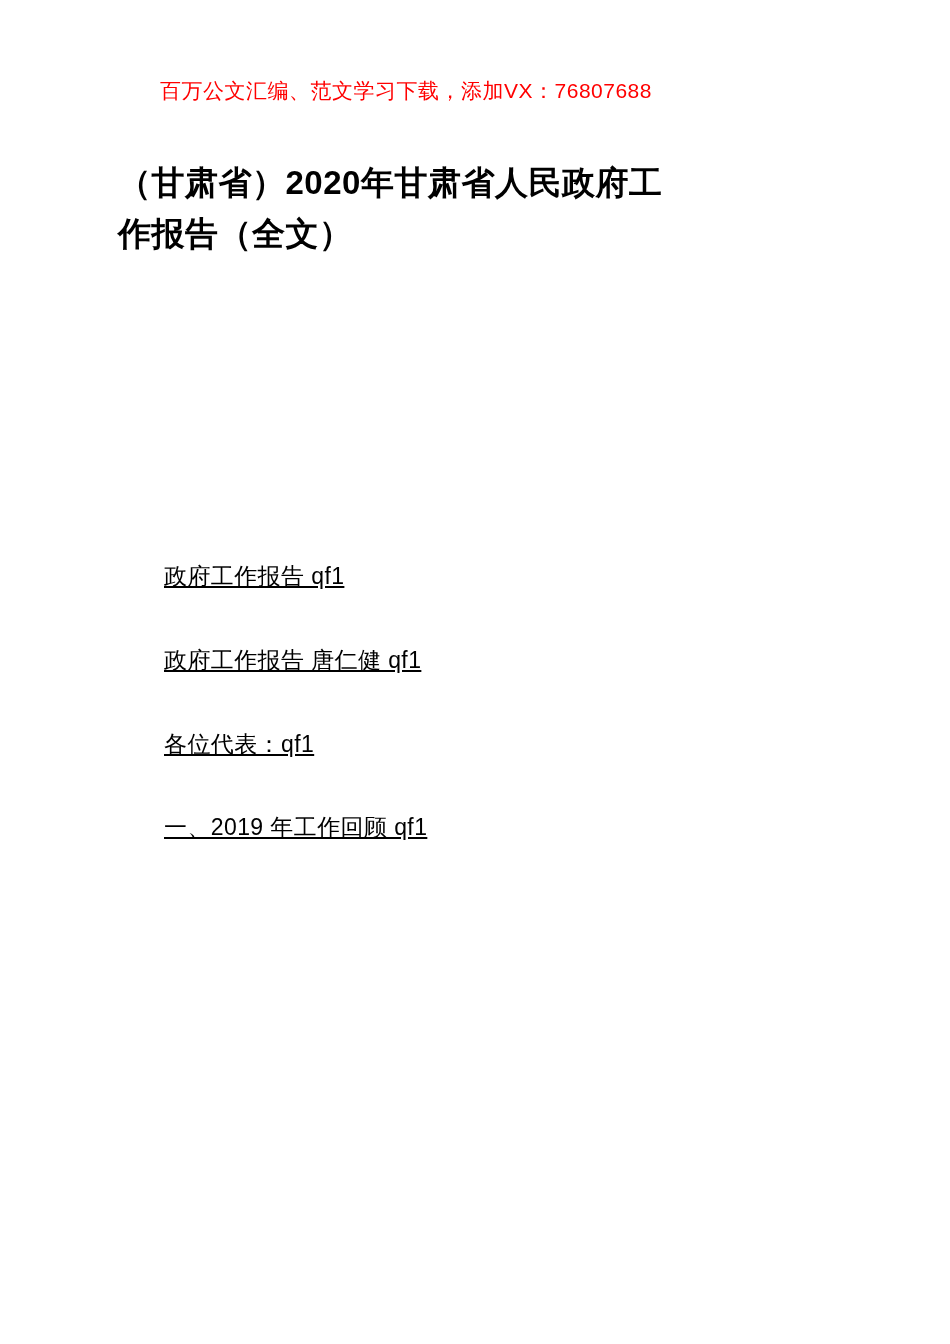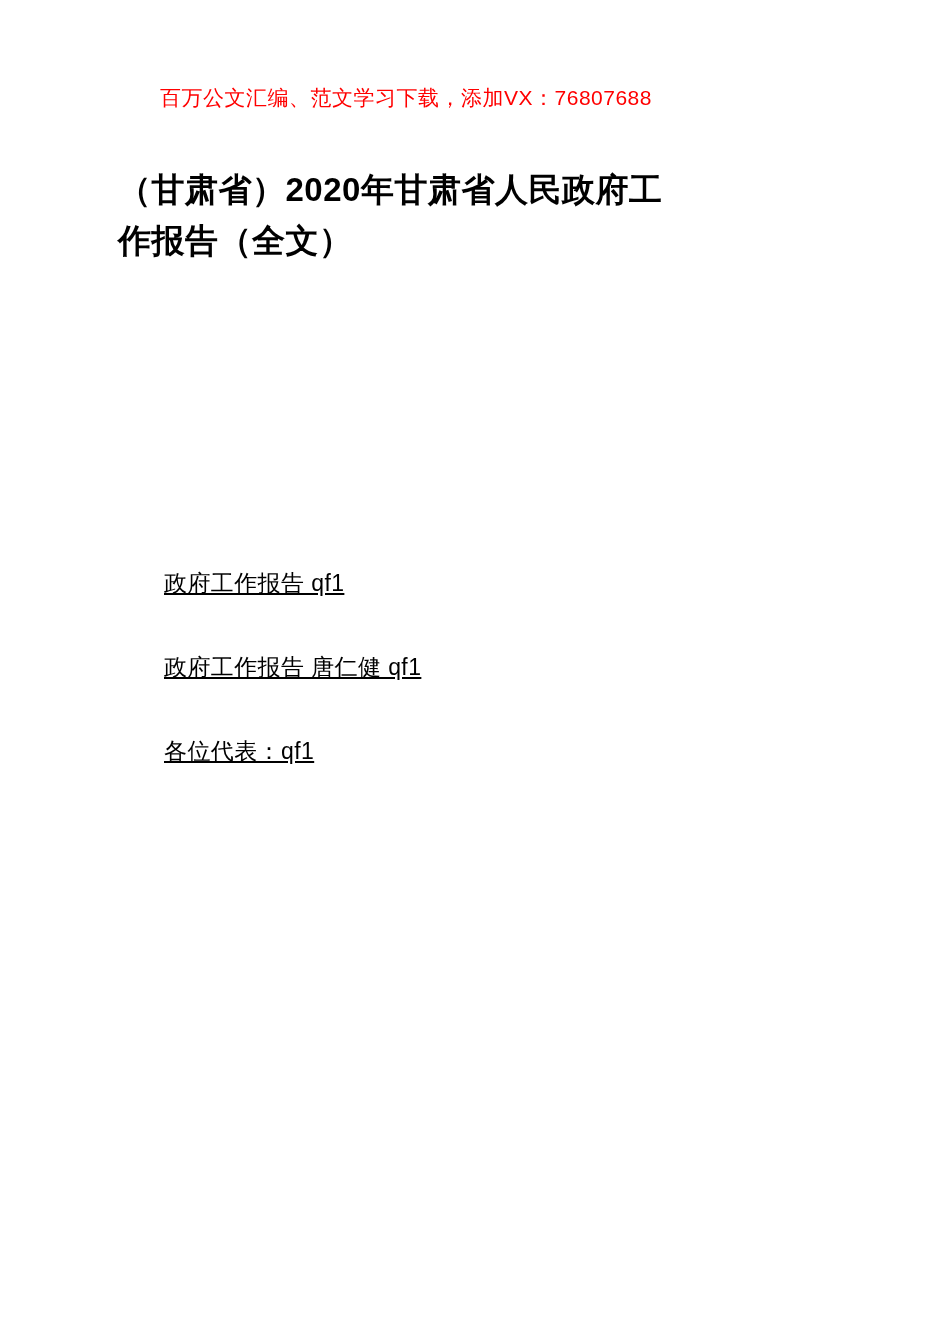--- a/index.html
+++ b/index.html
@@ -12,21 +12,21 @@
     height: 1344px;
     font-family: "Liberation Sans", "DejaVu Sans", sans-serif;
     color: #000000;
     position: relative;
     overflow: hidden;
   }
   .page {
     width: 812px;
     height: 1344px;
     box-sizing: border-box;
-    padding: 16px 118px;
+    padding: 9px 118px;
     position: relative;
   }
   .watermark {
     color: #ff0000;
     font-size: 21px;
     font-family: "Liberation Sans", "DejaVu Sans", sans-serif;
     letter-spacing: 0.5px;
     text-align: center;
     padding-top: 68px;
     white-space: nowrap;
@@ -61,15 +61,16 @@
 <div class="page">
 
   <div class="watermark">百万公文汇编、范文学习下载，添加VX：76807688</div>
 
   <h1 class="doc-title">（甘肃省）2020年甘肃省人民政府工作报告（全文）</h1>
 
   <div class="body-block">
     <p class="para">政府工作报告 qf1</p>
     <p class="para">政府工作报告 唐仁健 qf1</p>
     <p class="para">各位代表：qf1</p>
+    <p class="para">一、2019 年工作回顾 qf1</p>
   </div>
 
 </div>
 
 </body></html>

